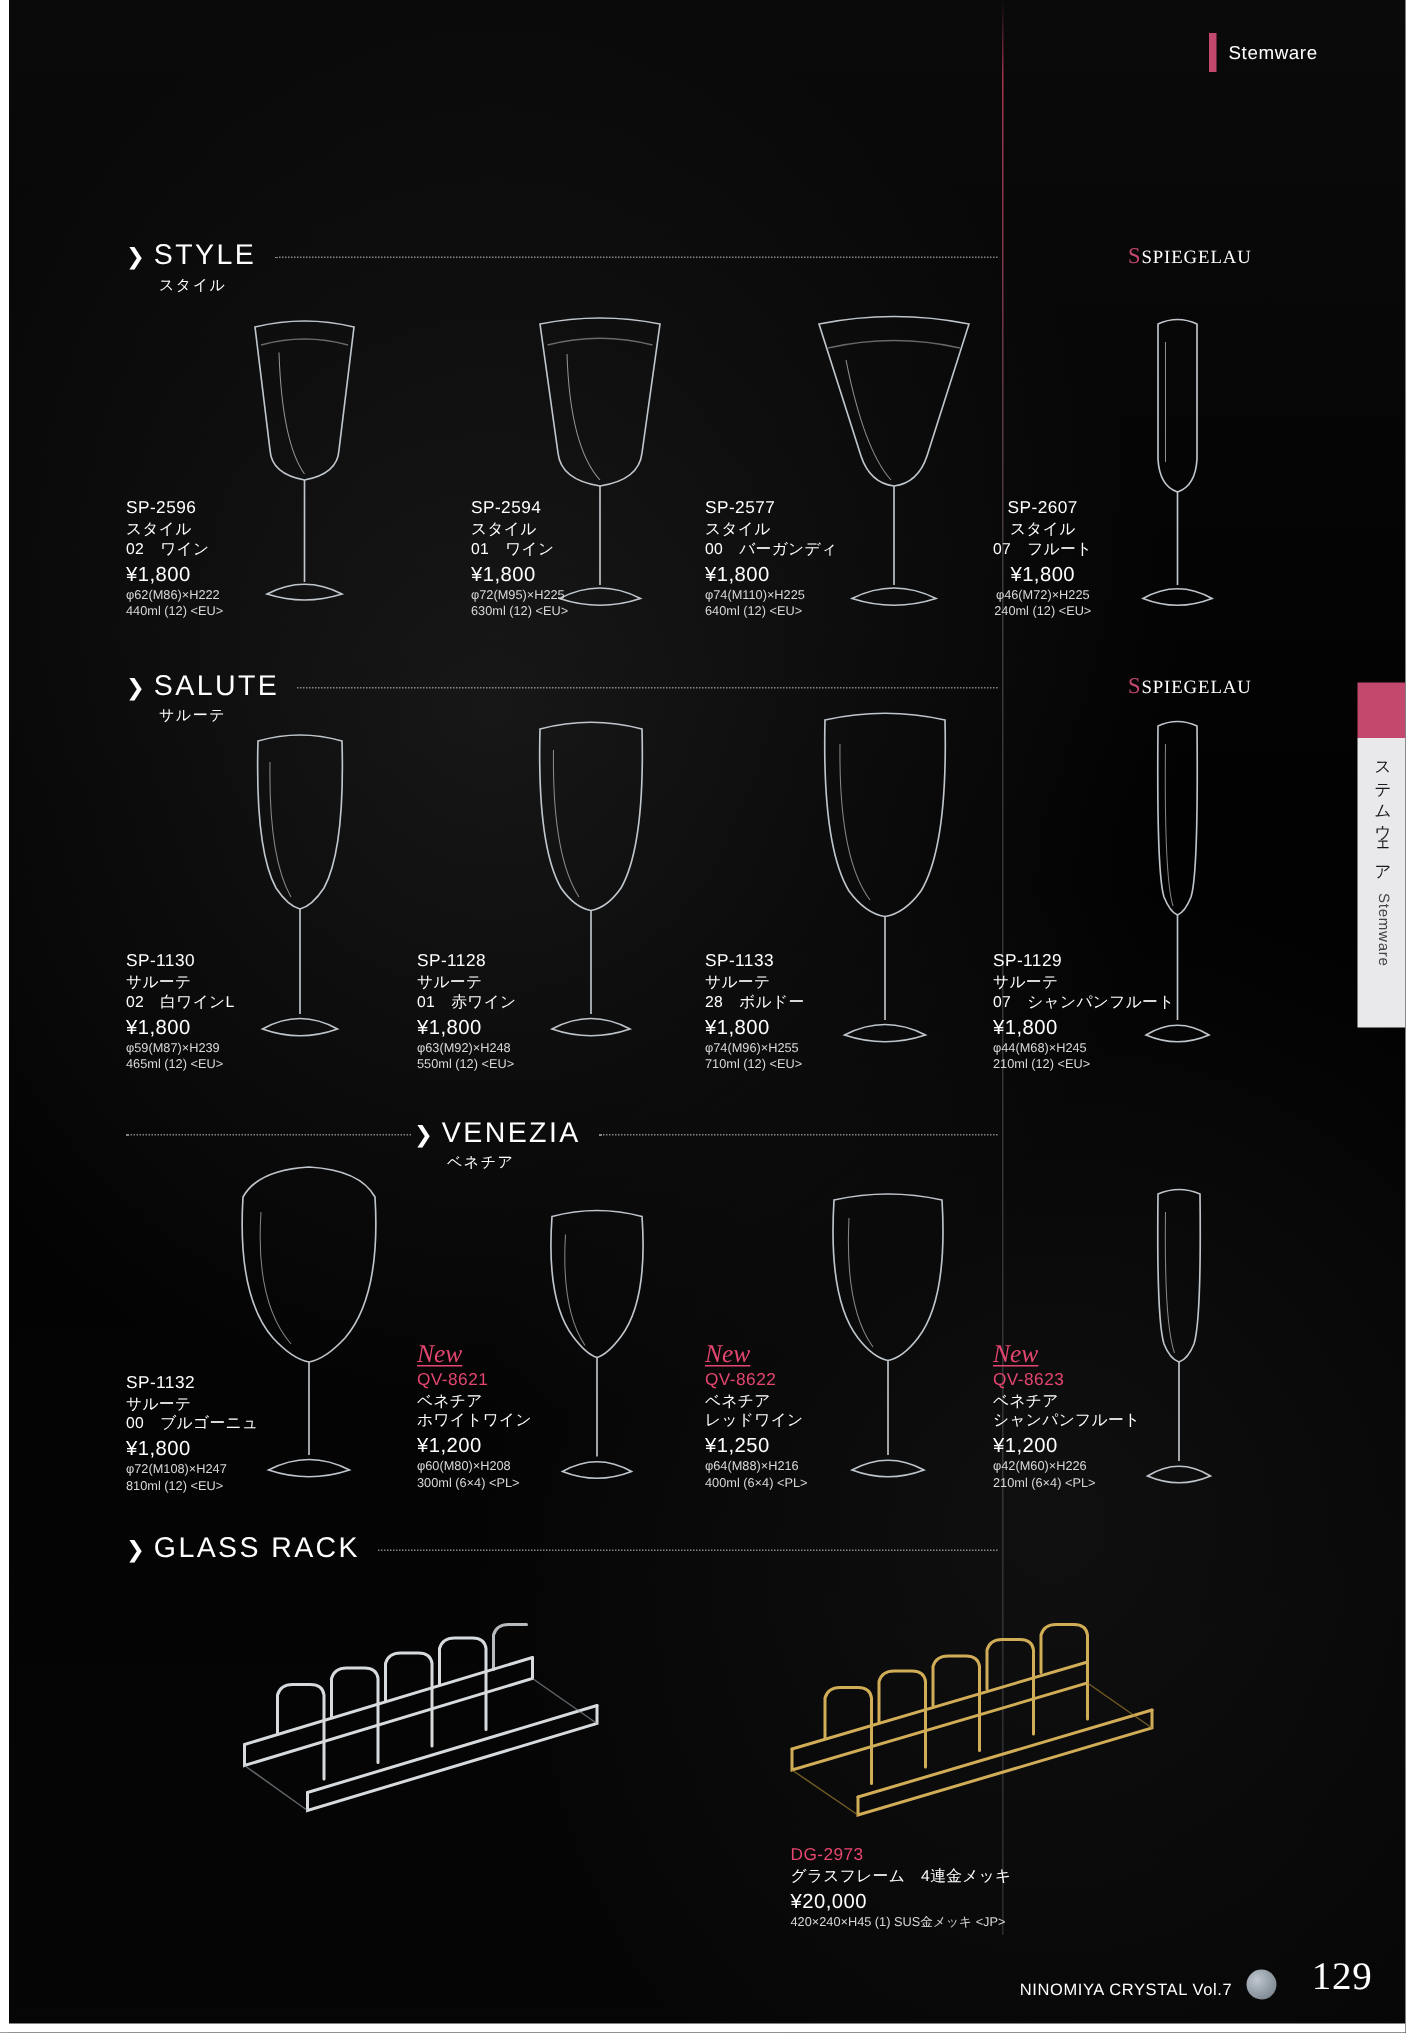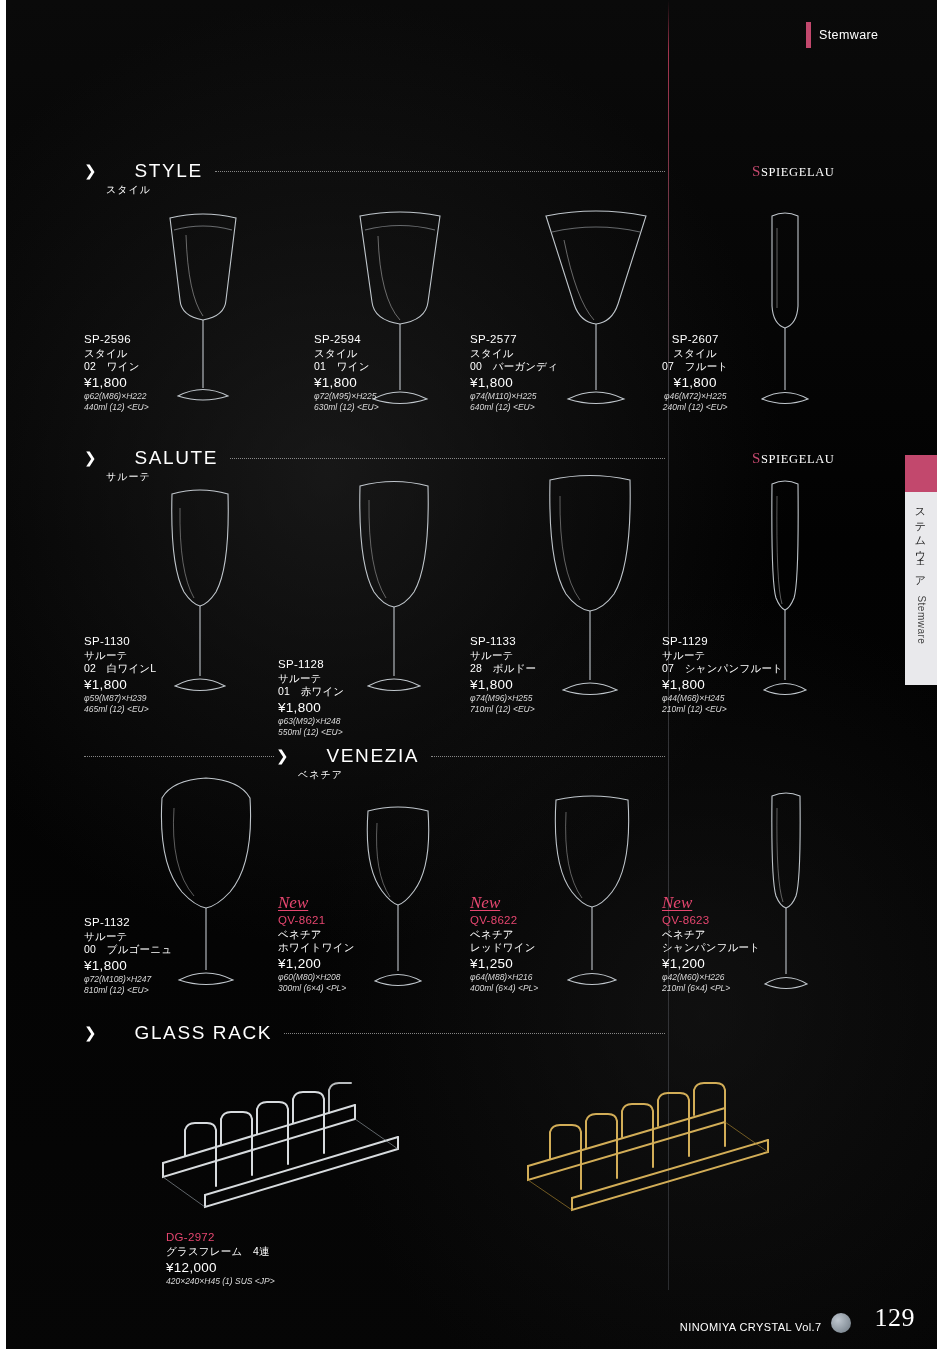--- a/index.html
+++ b/index.html
@@ -54,37 +54,37 @@
     font-size: 11px; color: #1a1a1a; letter-spacing: 1px;
   }
   .side-tab .vtext .en {
     text-orientation: sideways; writing-mode: vertical-rl;
     font-size: 10px; color:#444; letter-spacing:.5px;
   }
 
   
   .sec { position: absolute; }
   .sec .chev { color:#ffffff; font-size:15px; margin-right:6px; }
-  .sec .name { color:#ffffff; font-size:19px; letter-spacing:1.6px; font-weight:400;margin-left:32px; }
+  .sec .name { color:#ffffff; font-size:19px; letter-spacing:1.6px; font-weight:400; }
   .sec .jp   { color:#ffffff; font-size:10px; letter-spacing:1px; display:block; margin-left:22px; margin-top:1px;}
   .sec-row { display:flex; align-items:center; }
   .sec-rule-line { flex:1; height:1px; border-top:1px dotted rgba(255,255,255,.5); margin-left:12px; margin-right:4px; }
 
   .brand {
     position:absolute; color:#ffffff; font-size:12.5px; letter-spacing:.6px;
     font-family:"Liberation Serif", serif; font-variant: small-caps;
   }
   .brand .s { color:#c2486d; font-size:15px; }
 
   
   .cap { position: absolute; color:#ffffff; }
   .cap .code { font-size:11.5px; letter-spacing:.3px; margin-bottom:2px; }
   .cap .n1, .cap .n2 { font-size:10.5px; letter-spacing:.2px; line-height:13px; }
   .cap .price { font-size:13.5px; letter-spacing:.3px; margin-top:2px; margin-bottom:1px;}
-  .cap .spec { font-size:8.5px; color:#d8d8d8; line-height:11px; letter-spacing:0;font-style:italic; }
+  .cap .spec { font-size:8.5px; color:#d8d8d8; line-height:11px; letter-spacing:0; }
   .cap.new .code { color:#e5466f; }
   .newmark {
     font-family:"Liberation Serif", serif; font-style:italic;
     color:#e5466f; font-size:17px; margin-bottom:1px; display:block;
     text-decoration: underline; text-underline-offset: 2px;
   }
   .cap.rack .code { color:#e5466f; font-size:11.5px; }
 
   
   .glass { position:absolute; }
@@ -279,21 +279,21 @@
   </div>
 
   <div class="cap" style="left:84px; top:635px;">
     <div class="code">SP-1130</div>
     <div class="n1">サルーテ</div>
     <div class="n2">02　白ワインL</div>
     <div class="price">¥1,800</div>
     <div class="spec">φ59(M87)×H239</div>
     <div class="spec">465ml (12) &lt;EU&gt;</div>
   </div>
-  <div class="cap" style="left:278px; top:635px;margin-top:23px;">
+  <div class="cap" style="left:278px; top:635px;">
     <div class="code">SP-1128</div>
     <div class="n1">サルーテ</div>
     <div class="n2">01　赤ワイン</div>
     <div class="price">¥1,800</div>
     <div class="spec">φ63(M92)×H248</div>
     <div class="spec">550ml (12) &lt;EU&gt;</div>
   </div>
   <div class="cap" style="left:470px; top:635px;">
     <div class="code">SP-1133</div>
     <div class="n1">サルーテ</div>
@@ -450,25 +450,25 @@
         <path d="M138,46 L138,20 Q140,13 148,13 L160,13 Q168,13 169,20 L169,76"></path>
         <path d="M174,35 L174,10 Q176,3 184,3 L196,3 Q204,3 205,10 L205,66"></path>
       </g>
       <g fill="none" stroke="#a8842f" stroke-width="1" opacity="0.65">
         <path d="M8,100 L52,130"></path>
         <path d="M205,42 L248,72"></path>
       </g>
     </svg>
   </div>
 
-  <div class="cap rack" style="left:166px; top:1231px;">
-    <div class="code">DG-2972</div>
-    <div class="n1">グラスフレーム　4連</div>
-    <div class="price">¥12,000</div>
-    <div class="spec">420×240×H45  (1) SUS  &lt;JP&gt;</div>
+  <div class="cap rack" style="left:527px; top:1231px;">
+    <div class="code">DG-2973</div>
+    <div class="n1">グラスフレーム　4連金メッキ</div>
+    <div class="price">¥20,000</div>
+    <div class="spec">420×240×H45  (1) SUS金メッキ  &lt;JP&gt;</div>
   </div>
 
   <div class="footer">
     <span class="ftxt">NINOMIYA CRYSTAL Vol.7</span>
     <span class="fdot"></span>
     <span class="fnum">129</span>
   </div>
 
 </div>
 

